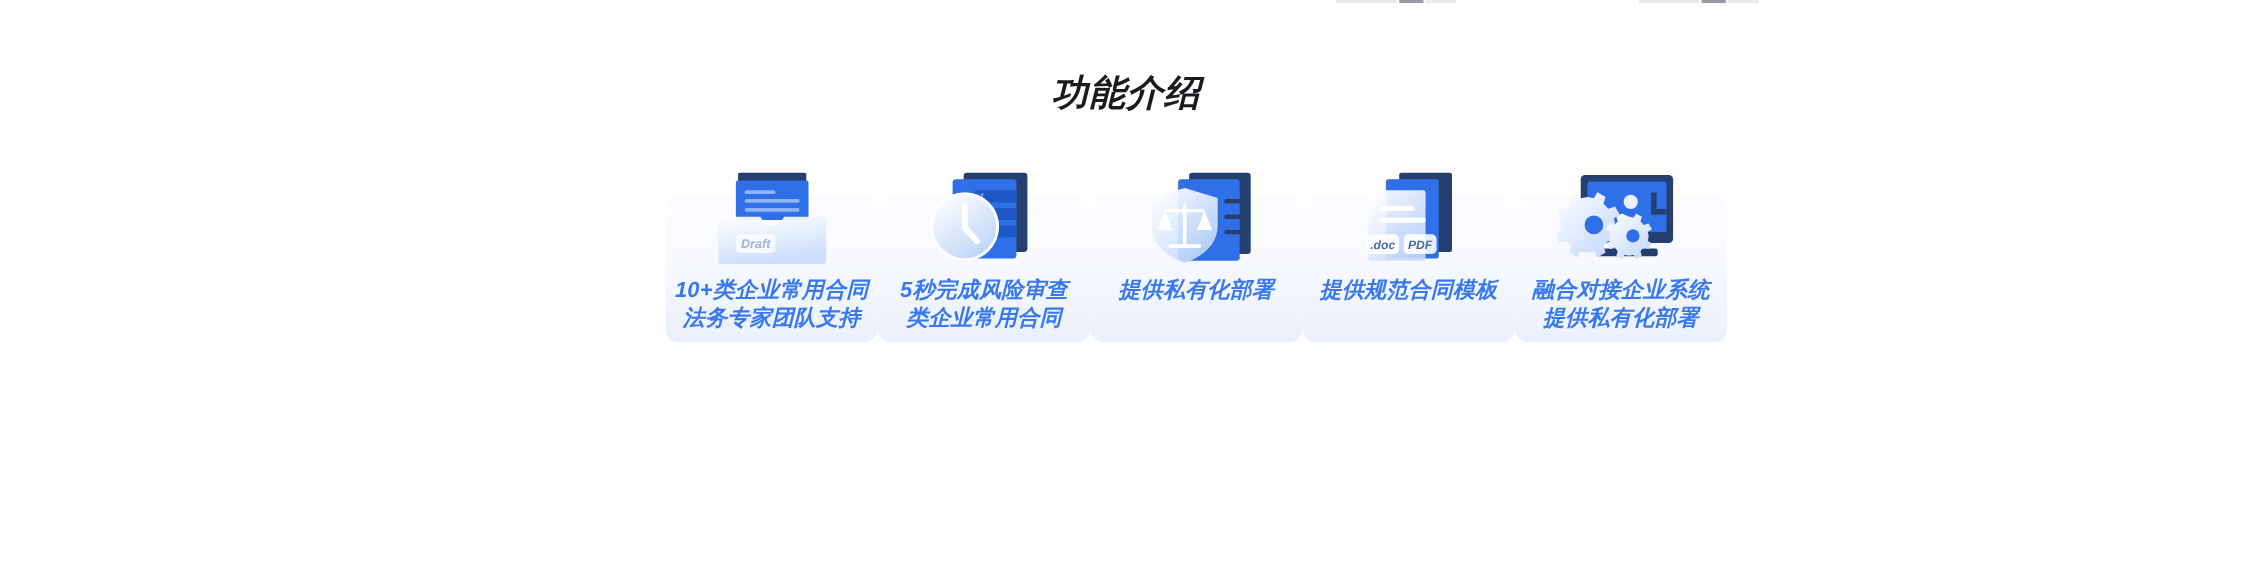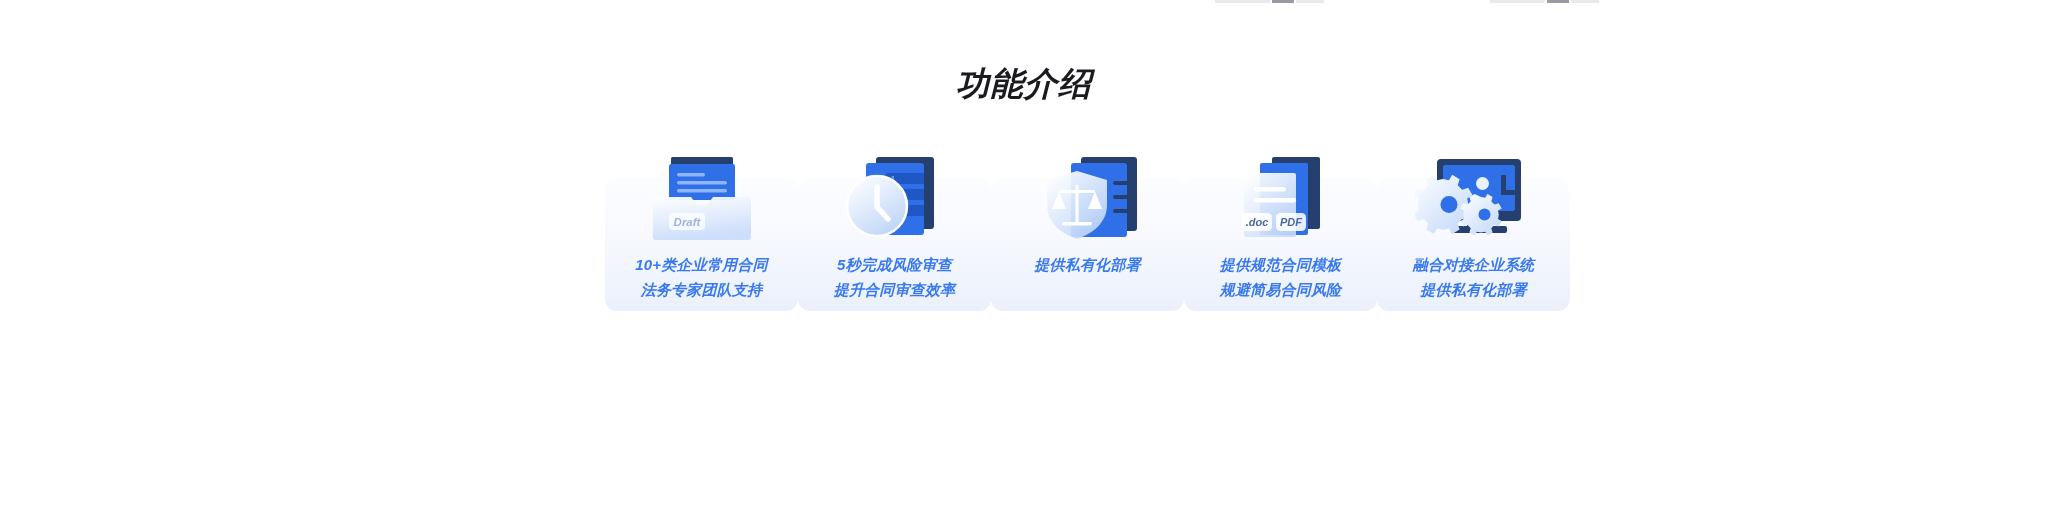--- a/index.html
+++ b/index.html
@@ -43,21 +43,21 @@
   }
   .card-icon {
     position:absolute; top:-35px; left:0; width:193px; height:100px;
     display:flex; align-items:center; justify-content:center;
   }
   .card-icon svg { display:block; }
   .card-text {
     position:absolute; top:74px; left:0; width:193px;
     text-align:center;
     color:#3979f0;
-    font-size:15px; line-height:25px; font-weight:700;
+    font-size:20px; line-height:25px; font-weight:700;
     letter-spacing:0.2px;
   }
   .card-text .l2 { display:block; }
 </style>
 </head>
 <body>
 
 <div class="page">
 
   <div class="top-sliver">
@@ -114,21 +114,21 @@
           <rect x="50" y="62" width="38" height="11" rx="1.5" fill="#1f57c4"></rect>
           <text x="54" y="39" font-family="Liberation Sans, sans-serif" font-size="9" font-weight="700" fill="#7ba6f3">1</text>
           <text x="54" y="55" font-family="Liberation Sans, sans-serif" font-size="9" font-weight="700" fill="#7ba6f3">2</text>
           <text x="54" y="71" font-family="Liberation Sans, sans-serif" font-size="9" font-weight="700" fill="#7ba6f3">4</text>
           <circle cx="41" cy="63" r="30" fill="url(#clk2)" stroke="#ffffff" stroke-width="2.5"></circle>
           <path d="M41 44 V64 L52 76" stroke="#ffffff" stroke-width="5.5" stroke-linecap="round" stroke-linejoin="round" fill="none"></path>
         </svg>
       </div>
       <div class="card-text">
         <span>5秒完成风险审查</span>
-        <span class="l2">提升合同审查效率</span>
+        <span class="l2">类企业常用合同</span>
       </div>
     </div>
 
     <div class="card">
       <div class="card-icon">
         <svg width="118" height="100" viewBox="0 0 118 100">
           <defs>
             <linearGradient id="shd3" x1="0.1" y1="0" x2="0.8" y2="1">
               <stop offset="0" stop-color="#ffffff" stop-opacity="0.96"></stop>
               <stop offset="1" stop-color="#bcd4f9" stop-opacity="0.9"></stop>
@@ -167,21 +167,20 @@
           <rect x="32" y="44" width="32" height="4.6" rx="2.3" fill="#ffffff"></rect>
           <rect x="32" y="55" width="42" height="4.6" rx="2.3" fill="#ffffff"></rect>
           <rect x="20" y="70" width="30" height="18" rx="4.5" fill="#ffffff" fill-opacity="0.88"></rect>
           <text x="35" y="83" text-anchor="middle" font-family="Liberation Sans, sans-serif" font-size="11" font-weight="700" fill="#4a6b9c">.doc</text>
           <rect x="54" y="70" width="30" height="18" rx="4.5" fill="#ffffff" fill-opacity="0.88"></rect>
           <text x="69" y="83" text-anchor="middle" font-family="Liberation Sans, sans-serif" font-size="11" font-weight="700" fill="#4a6b9c">PDF</text>
         </svg>
       </div>
       <div class="card-text">
         <span>提供规范合同模板</span>
-        <span class="l2">规避简易合同风险</span>
       </div>
     </div>
 
     <div class="card">
       <div class="card-icon">
         <svg width="118" height="100" viewBox="0 0 118 100">
           <defs>
             <linearGradient id="gr5" x1="0" y1="0" x2="0.9" y2="1">
               <stop offset="0" stop-color="#ffffff"></stop>
               <stop offset="1" stop-color="#c2d8fa"></stop>

